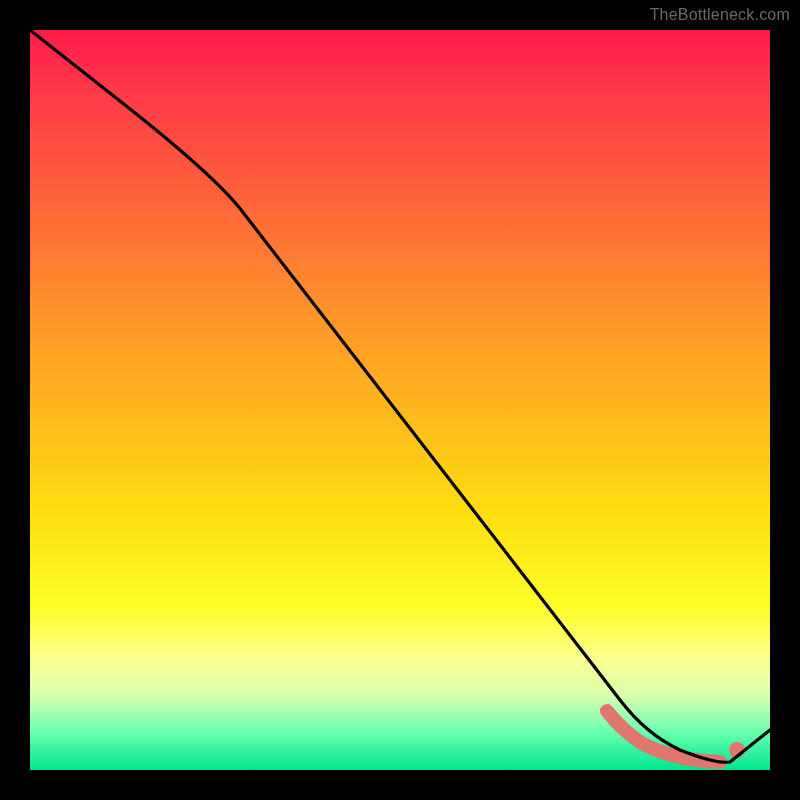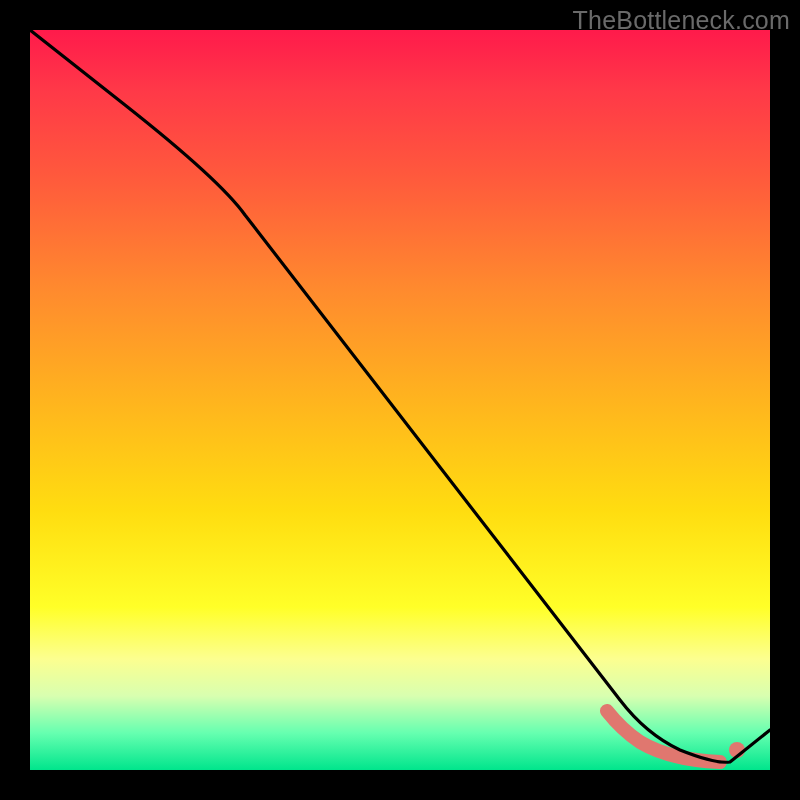--- a/index.html
+++ b/index.html
@@ -33,21 +33,21 @@
       #fcff90 85%,
       #d8ffb0 90%,
       #66ffb0 95%,
       #00e58c 100%);
   }
   .attribution {
     position: absolute;
     top: 6px;
     right: 10px;
     color: #6a6a6a;
-    font-size: 25px;
+    font-size: 16px;
     letter-spacing: 0.2px;
   }
   svg.overlay {
     position: absolute;
     left: 30px;
     top: 30px;
     width: 740px;
     height: 740px;
     overflow: visible;
   }

